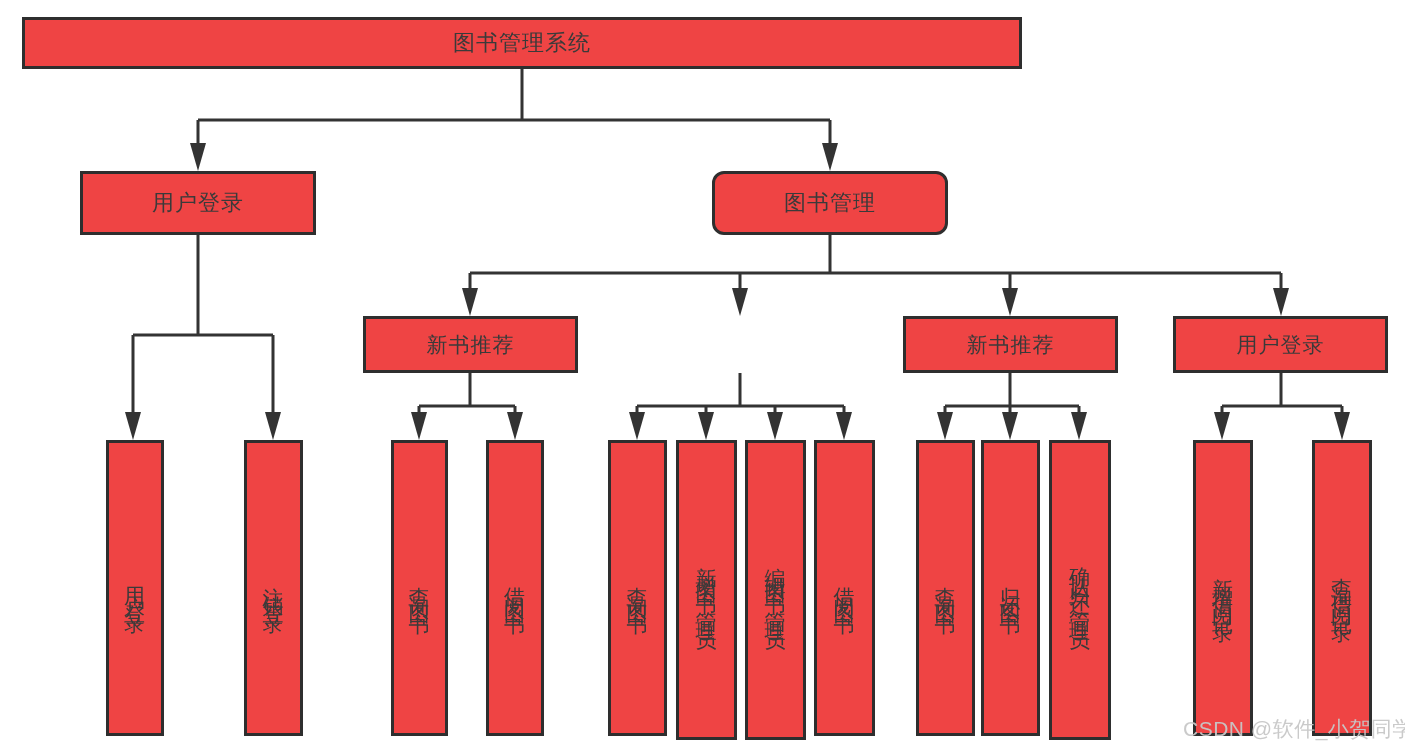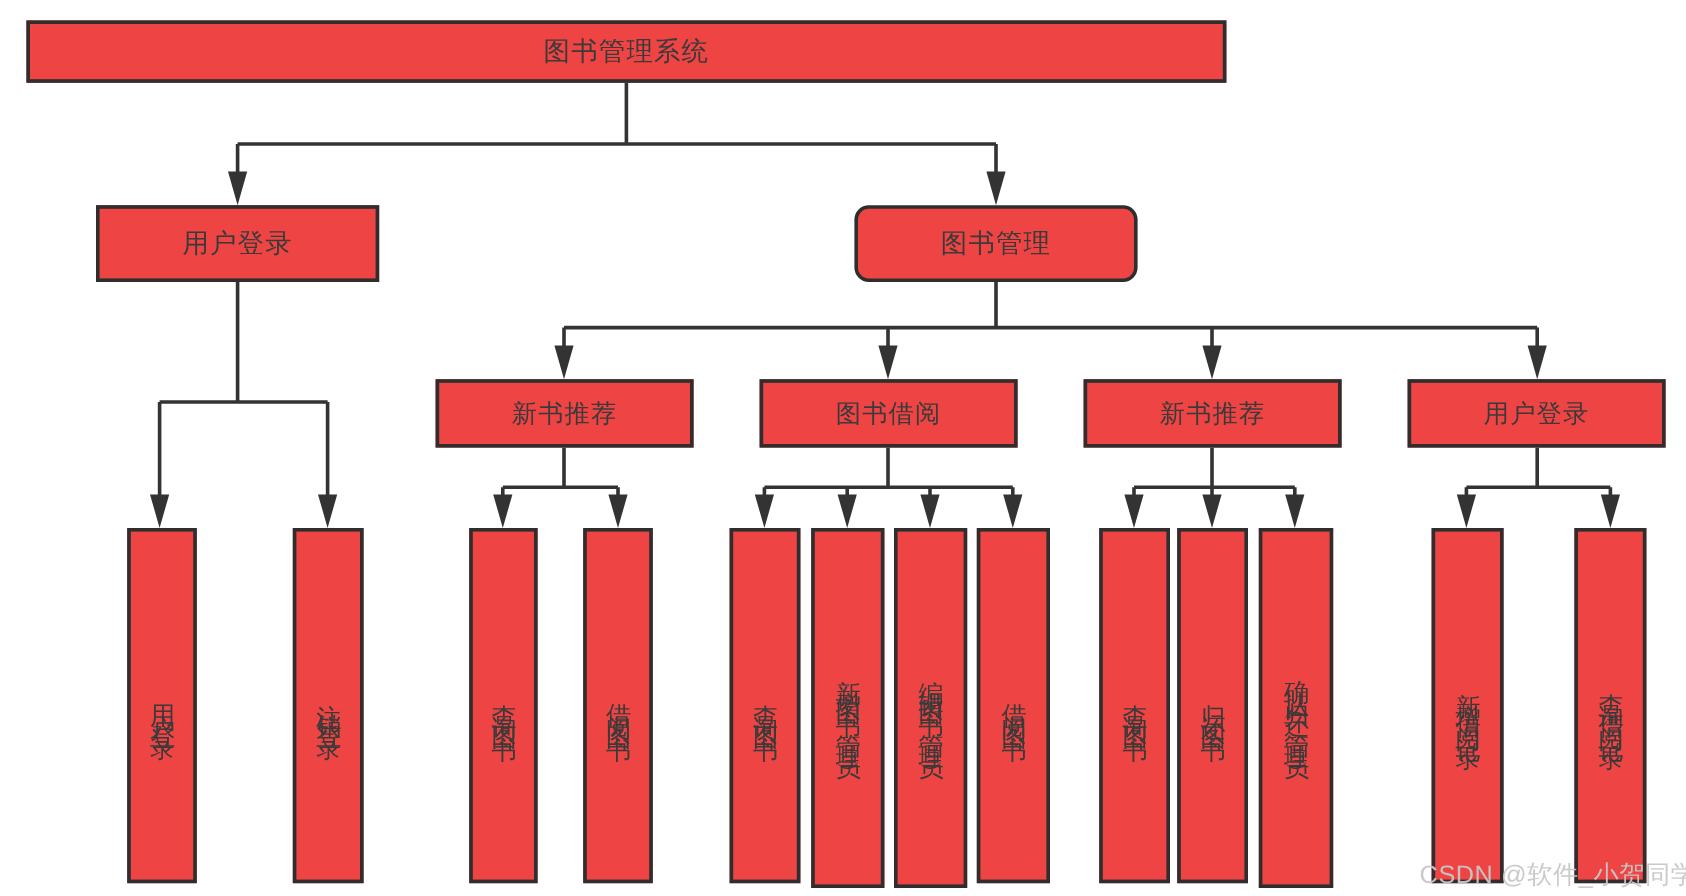--- a/index.html
+++ b/index.html
@@ -83,21 +83,20 @@
       <polygon points="1334,412 1350,412 1342,440"></polygon>
     </g>
   </svg>
 
   <div class="box root h">图书管理系统</div>
 
   <div class="box lvl2 h" style="left:80px;">用户登录</div>
   <div class="box lvl2 h" style="left:712px;border-radius:12px;">图书管理</div>
 
   <div class="box lvl3 h" style="left:363px;">新书推荐</div>
-  <div class="box lvl3 h" style="left:633px;">图书借阅</div>
   <div class="box lvl3 h" style="left:903px;">新书推荐</div>
   <div class="box lvl3 h" style="left:1173px;">用户登录</div>
 
   <div class="box v" style="left:106px;width:58px;">用户登录</div>
   <div class="box v" style="left:244px;width:59px;">注销登录</div>
 
   <div class="box v" style="left:391px;width:57px;">查询图书</div>
   <div class="box v" style="left:486px;width:58px;">借阅图书</div>
 
   <div class="box v" style="left:608px;width:59px;">查询图书</div>

